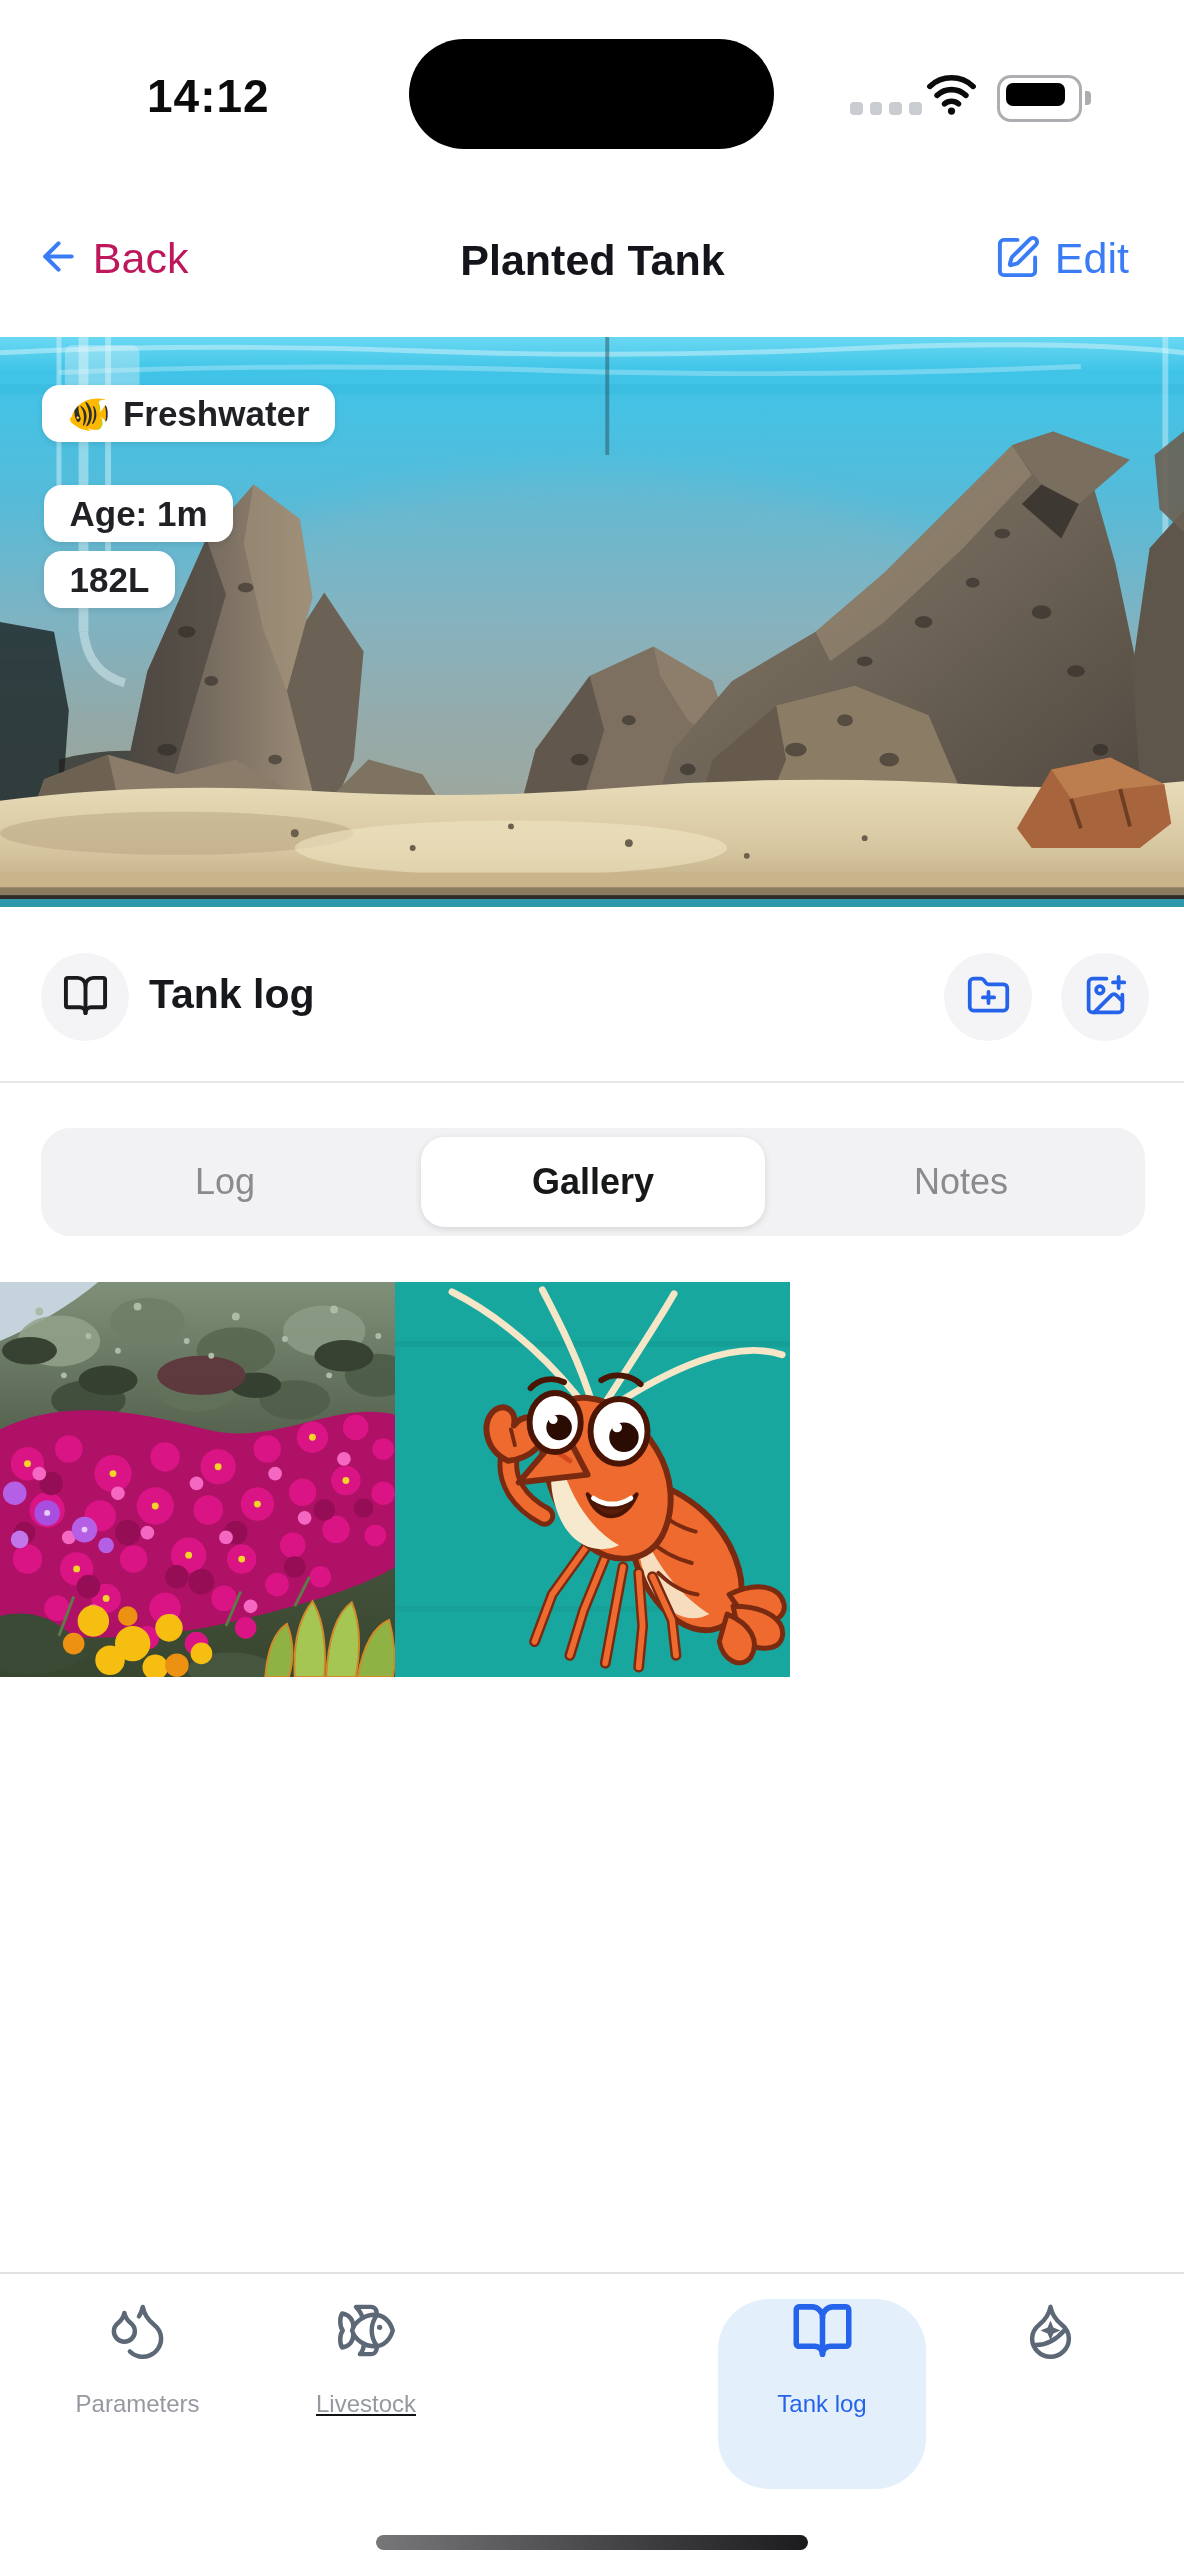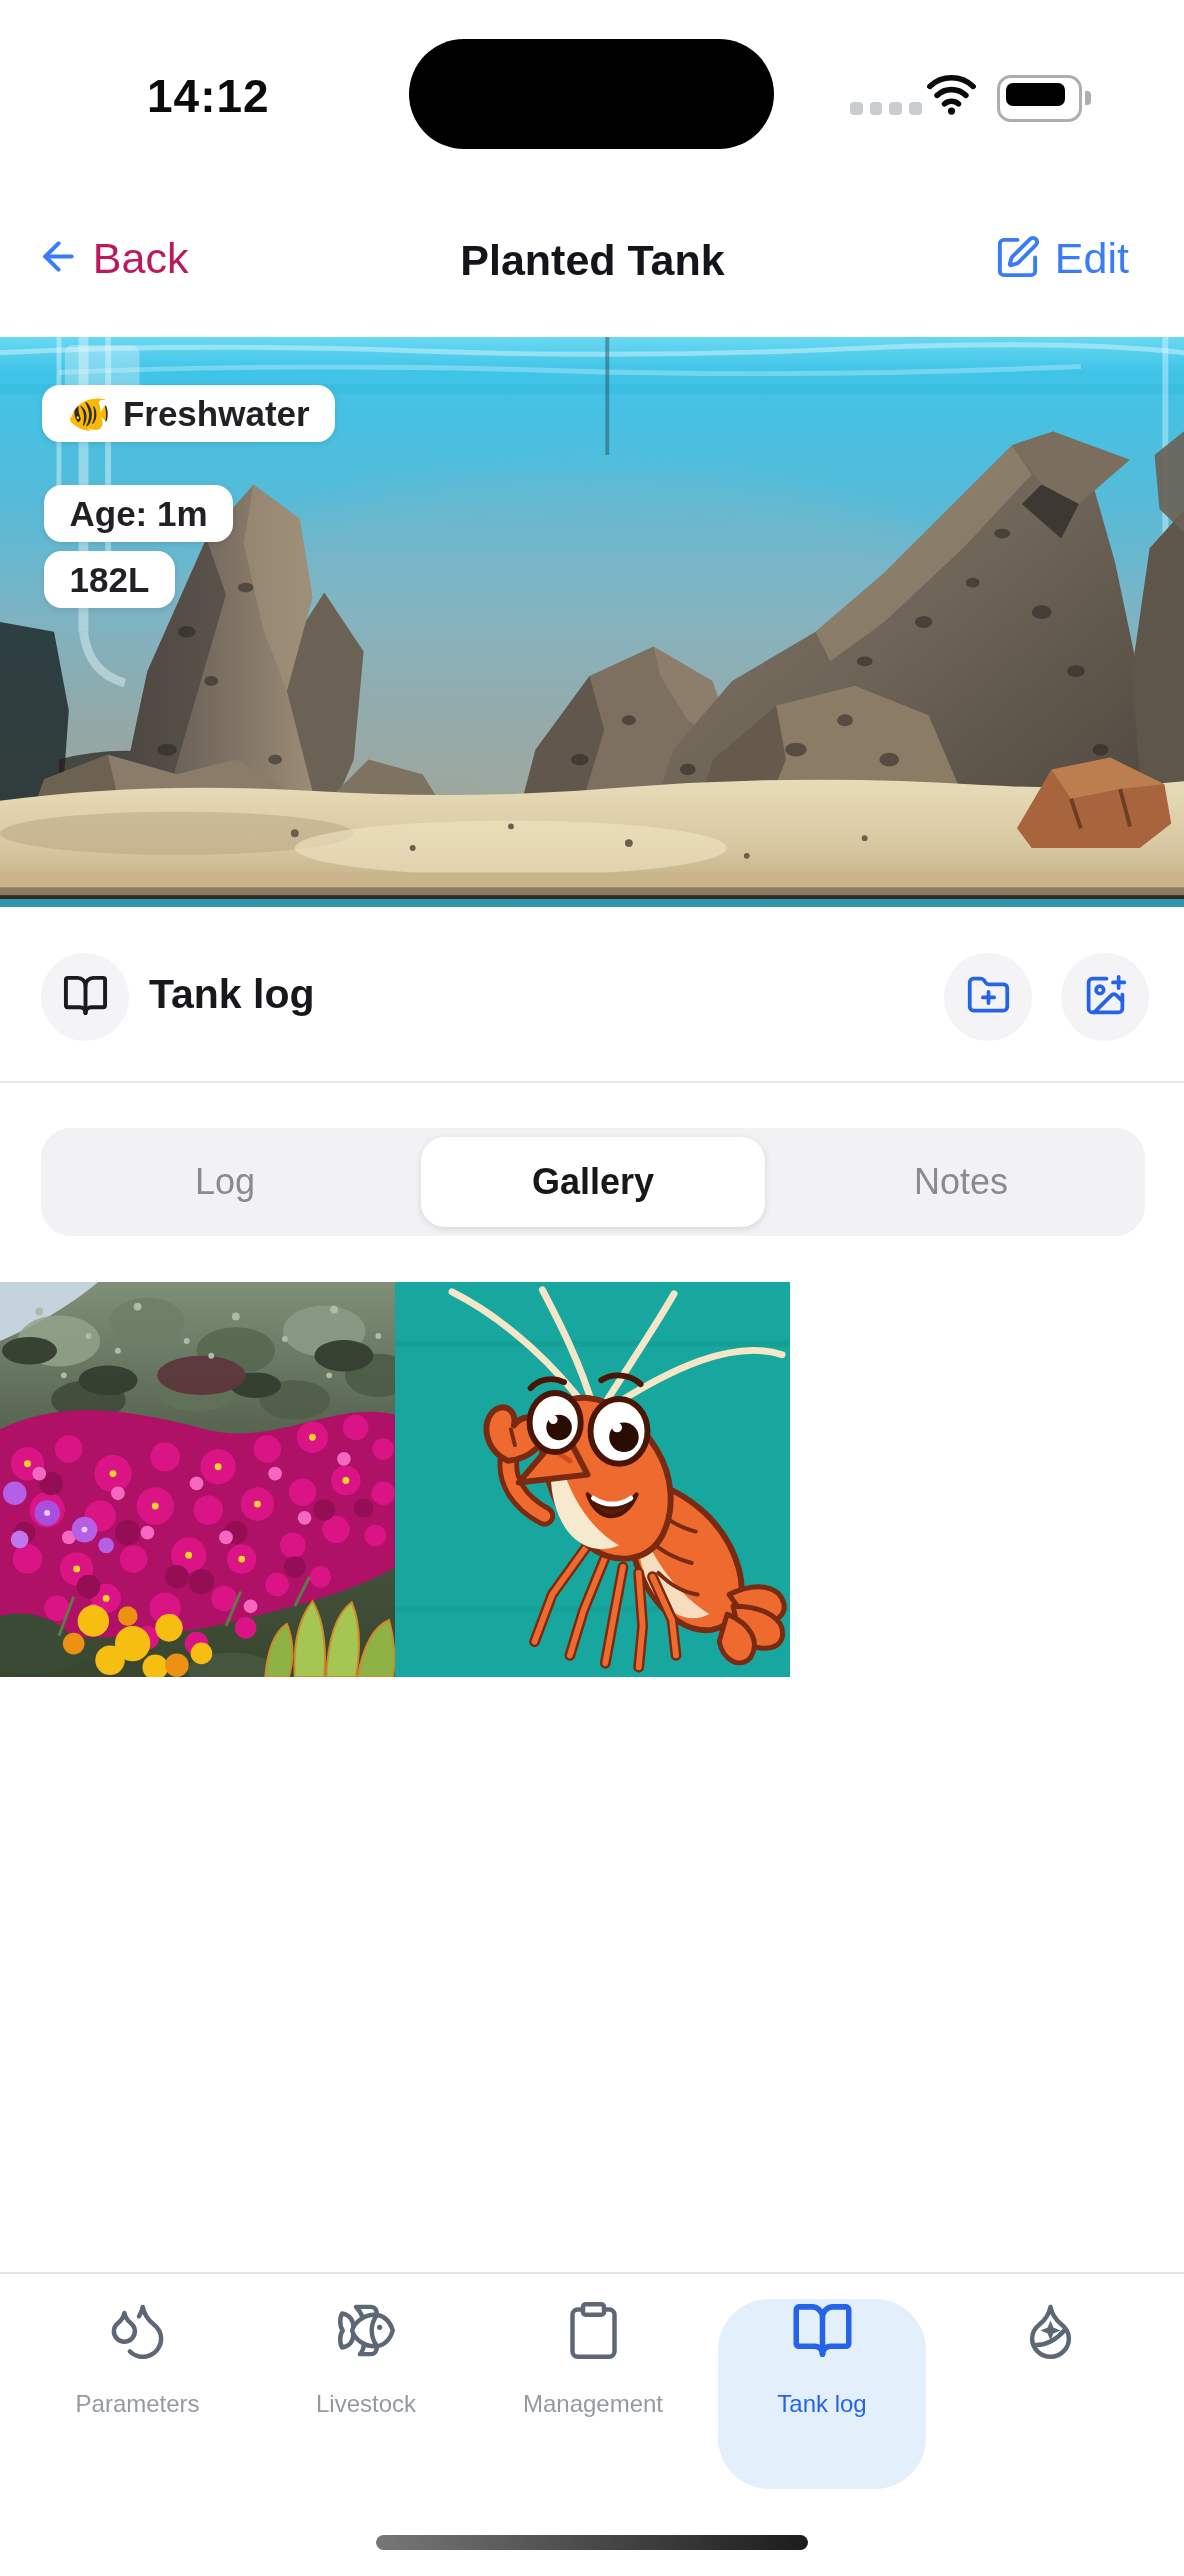--- a/index.html
+++ b/index.html
@@ -496,43 +496,34 @@
     <div class="tab" style="left:23.6px;">
       <span>
         <svg width="63" height="63" viewBox="0 0 24 24" fill="none" stroke="#5d6876" stroke-width="1.7" stroke-linecap="round" stroke-linejoin="round">
           <path d="M7 16.3c2.2 0 4-1.83 4-4.05 0-1.16-.57-2.26-1.71-3.19S7.29 6.75 7 5.3c-.29 1.45-1.14 2.84-2.29 3.76S3 11.1 3 12.25c0 2.22 1.8 4.05 4 4.05z"></path>
           <path d="M12.56 6.6A10.97 10.97 0 0 0 14 3.02c.5 2.5 2 4.9 4 6.5s3 3.5 3 5.5a6.98 6.98 0 0 1-11.91 4.97"></path>
         </svg>
       </span>
       <span class="lbl">Parameters</span>
     </div>
 
-    <div class="tab" style="left:252px;">
+    <div class="tab" style="left:252px;text-decoration:underline;">
       <span>
         <svg width="63" height="63" viewBox="0 0 24 24" fill="none" stroke="#5d6876" stroke-width="1.7" stroke-linecap="round" stroke-linejoin="round">
           <path d="M6.5 12c.94-3.46 4.94-6 8.5-6 3.56 0 6.06 2.54 7 6-.94 3.47-3.44 6-7 6s-7.56-2.53-8.5-6Z"></path>
           <circle cx="17" cy="10.8" r="1" fill="#5d6876" stroke="none"></circle>
           <path d="M16 17.93a9.77 9.77 0 0 1 0-11.86"></path>
           <path d="M7 10.67C7 8 5.58 5.97 2.73 5.5c-1 1.5-1 5 .23 6.5-1.24 1.5-1.24 5-.23 6.5C5.58 18.03 7 16 7 13.33"></path>
           <path d="M10.46 7.26C10.2 5.88 9.17 4.24 8 3h5.8a2 2 0 0 1 1.98 1.67l.23 1.4"></path>
           <path d="m16.01 17.93-.23 1.4A2 2 0 0 1 13.8 21H9.5a5.96 5.96 0 0 0 1.49-3.98"></path>
         </svg>
       </span>
       <span class="lbl">Livestock</span>
     </div>
 
-    <div class="tab" style="left:479px;">
-      <span>
-        <svg width="63" height="63" viewBox="0 0 24 24" fill="none" stroke="#5d6876" stroke-width="1.7" stroke-linecap="round" stroke-linejoin="round">
-          <rect width="8" height="4" x="8" y="2" rx="1" ry="1"></rect>
-          <path d="M16 4h2a2 2 0 0 1 2 2v14a2 2 0 0 1-2 2H6a2 2 0 0 1-2-2V6a2 2 0 0 1 2-2h2"></path>
-        </svg>
-      </span>
-      <span class="lbl">Management</span>
-    </div>
 
     <div class="tab active" style="left:708px;">
       <span>
         <svg width="63" height="63" viewBox="0 0 24 24" fill="none" stroke="#2463ea" stroke-width="2.1" stroke-linecap="round" stroke-linejoin="round">
           <path d="M12 7v14"></path>
           <path d="M3 18a1 1 0 0 1-1-1V4a1 1 0 0 1 1-1h5a4 4 0 0 1 4 4 4 4 0 0 1 4-4h5a1 1 0 0 1 1 1v13a1 1 0 0 1-1 1h-6a3 3 0 0 0-3 3 3 3 0 0 0-3-3z"></path>
         </svg>
       </span>
       <span class="lbl">Tank log</span>
     </div>

